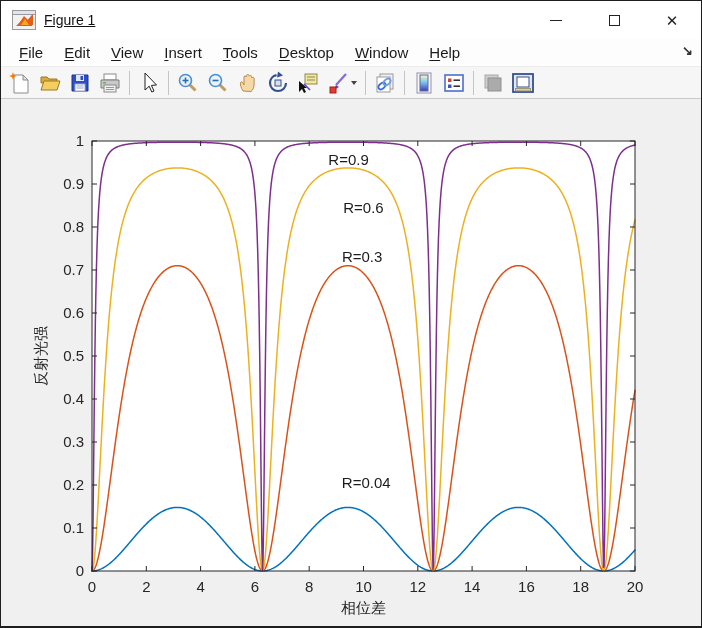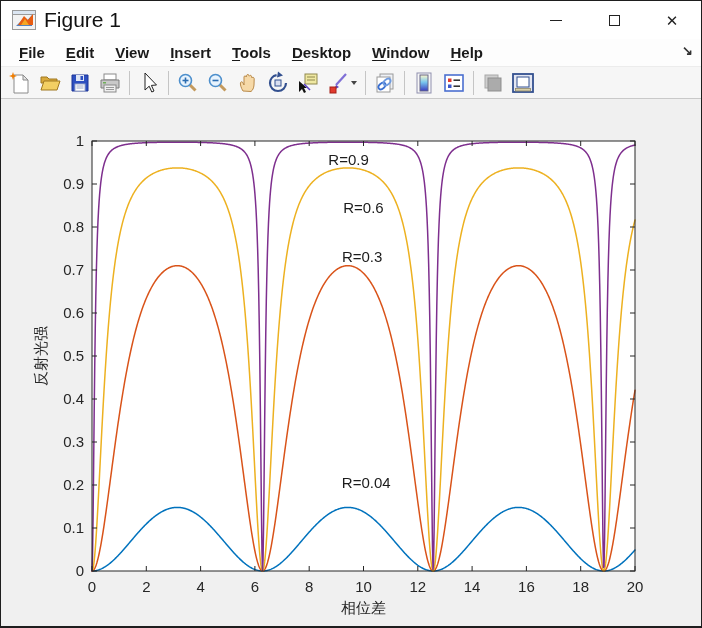--- a/index.html
+++ b/index.html
@@ -6,31 +6,31 @@
   *{box-sizing:border-box;}
   .window{
     position:relative;width:702px;height:628px;background:#f0f0f0;
     border:1px solid #1e1e1e;border-bottom-width:2px;
     font-family:"Liberation Sans", sans-serif;overflow:hidden;
   }
   
   .titlebar{position:absolute;top:0;left:0;right:0;height:38px;background:#ffffff;
     display:flex;align-items:center;padding-left:11px;}
   .app-icon{width:24px;height:20px;margin-right:8px;flex:0 0 auto;}
-  .title-text{font-size:21px;color:#111;}
+  .title-text{font-size:14px;color:#111;text-decoration:underline;}
   .win-controls{position:absolute;right:0;top:0;height:38px;display:flex;}
   .win-btn{width:58px;height:38px;display:flex;align-items:center;justify-content:center;
     background:transparent;border:none;cursor:default;}
   .glyph-min{width:12px;height:0;border-top:1px solid #222;display:block;}
   .glyph-max{width:11px;height:11px;border:1px solid #222;display:block;}
   .glyph-close{font-size:15px;color:#222;line-height:1;}
   
   .menubar{position:absolute;top:38px;left:0;right:0;height:28px;background:#fdfdfd;
     display:flex;align-items:center;padding-left:10px;border-bottom:1px solid #ececec;}
-  .menu-item{font-size:15px;color:#1a1a1a;padding:3px 8px;margin-right:5px;cursor:default;font-weight:bold;}
+  .menu-item{font-size:15px;color:#1a1a1a;padding:3px 8px;margin-right:5px;cursor:default;}
   .menu-item u{text-decoration:underline;text-underline-offset:2px;}
   .dock-arrow{position:absolute;right:8px;top:4px;font-size:13px;font-weight:bold;color:#333;}
   
   .toolbar{position:absolute;top:66px;left:0;right:0;height:32px;background:#f6f6f6;
     border-bottom:1px solid #c9c9c9;display:flex;align-items:center;padding-left:4px;}
   .tbtn{width:30px;height:28px;display:flex;align-items:center;justify-content:center;
     background:transparent;border:none;padding:0;cursor:default;}
   .tbtn.wide{width:38px;}
   .tsep{width:1px;height:24px;background:#c5c5c5;margin:0 4px;flex:0 0 auto;}
   

